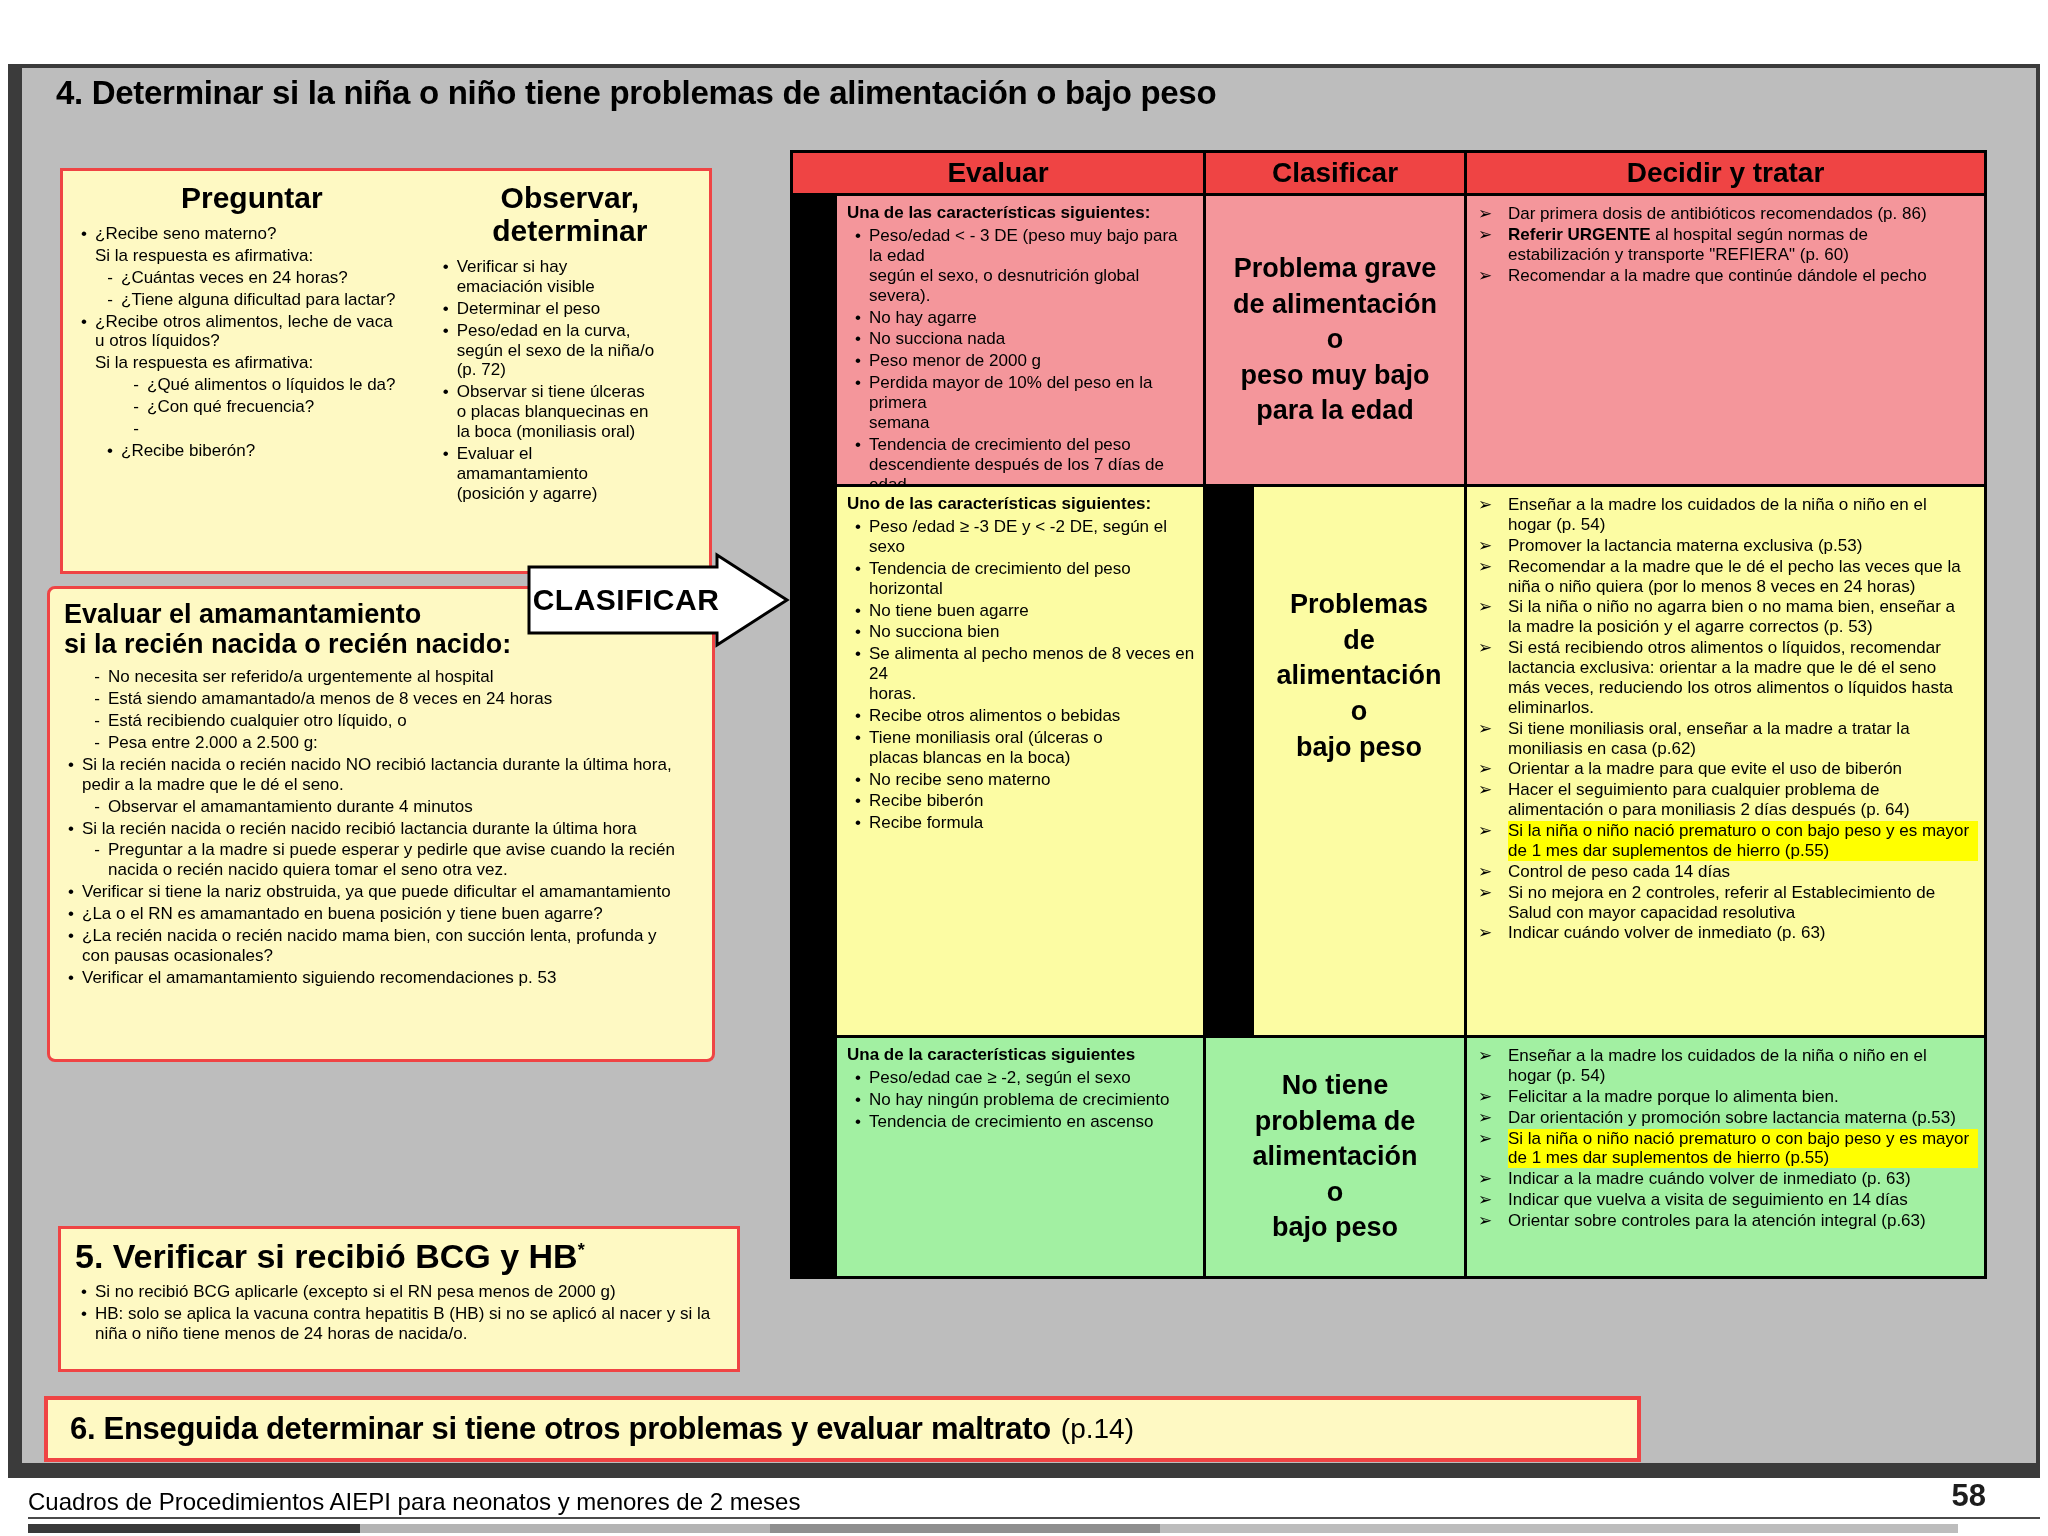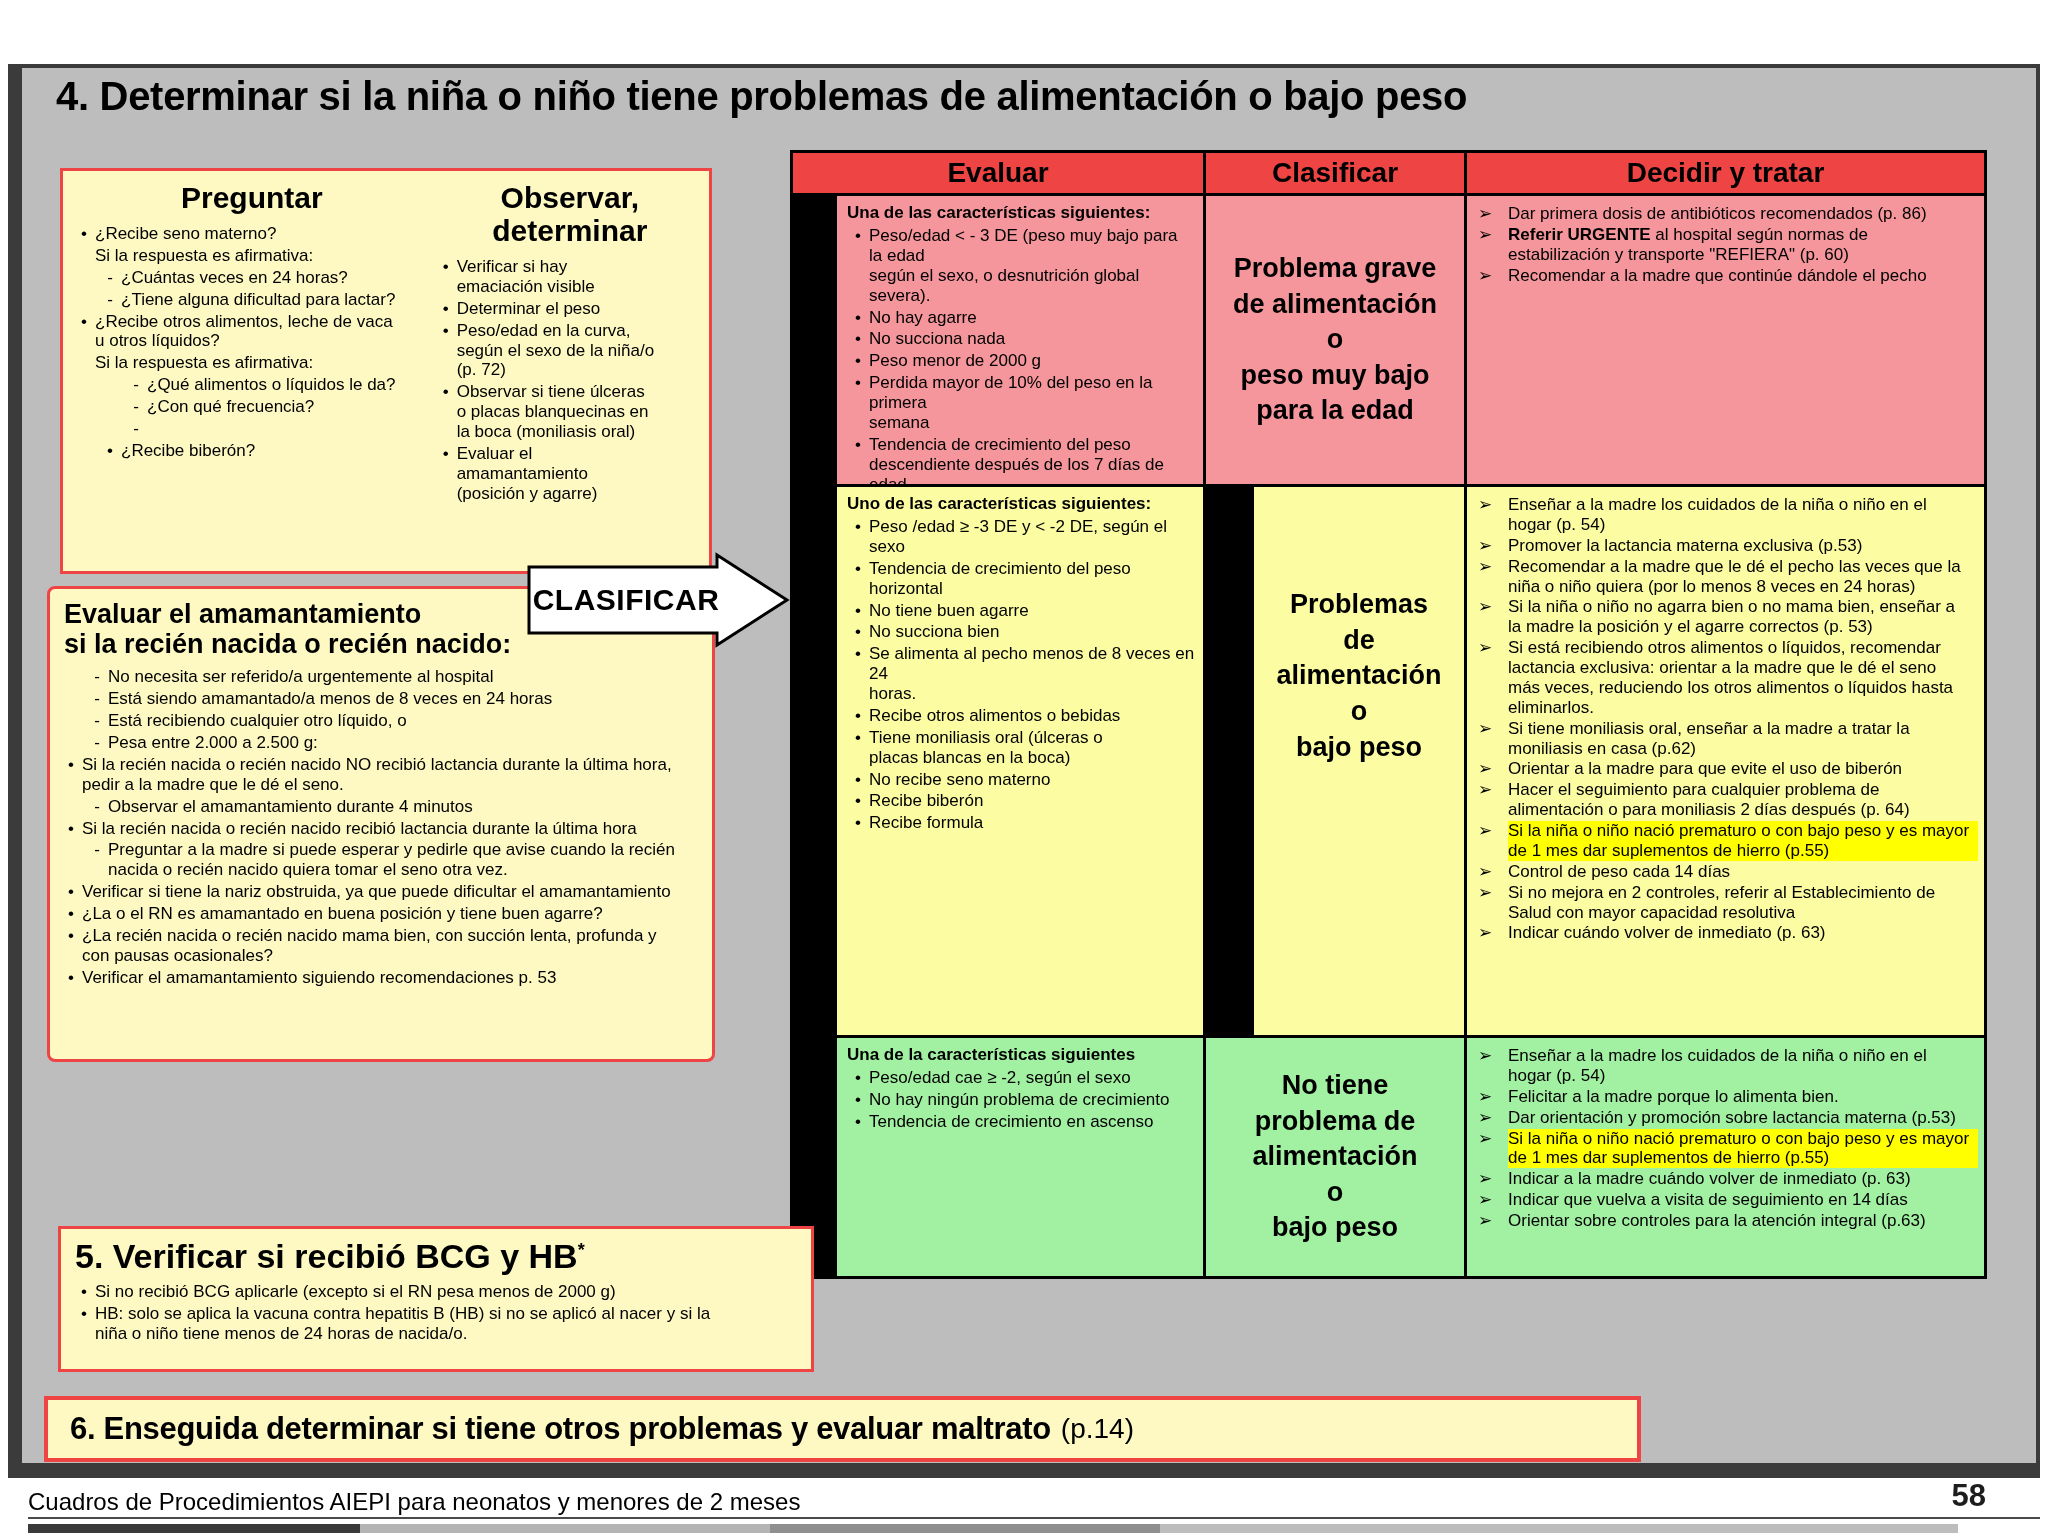--- a/index.html
+++ b/index.html
@@ -13,21 +13,21 @@
 
   
   .panel{
     position:absolute;left:8px;top:64px;width:2032px;height:1414px;
     box-sizing:border-box;border:4px solid #3b3b3b;
     border-left-width:14px;border-bottom-width:15px;
     background:#bdbdbd;
   }
   .title{
     position:absolute;left:56px;top:74px;width:1500px;
-    font-size:40px;font-weight:bold;letter-spacing:-0.3px;
+    font-size:33px;font-weight:bold;letter-spacing:-0.3px;
   }
 
   .box{position:absolute;background:#fef9c3;border:3px solid #ef4444;box-sizing:border-box;}
 
   
   .box1{left:60px;top:168px;width:652px;height:406px;display:flex;padding:6px 4px;}
   .box1 .col{box-sizing:border-box;}
   .box1 .col.ask{width:57%;padding-left:6px;}
   .box1 .col.obs{width:43%;padding-left:4px;}
   .colhead{font-size:30px;font-weight:bold;text-align:center;line-height:1.1;margin:4px 0 10px 0;}
@@ -73,21 +73,21 @@
 
   
   .notebox{
     position:absolute;left:798px;top:1294px;width:1190px;height:84px;
     background:#fff;border:3px solid #000;box-sizing:border-box;
     display:flex;align-items:center;justify-content:center;text-align:center;
     font-size:19px;font-weight:bold;line-height:1.45;padding:0 14px;
   }
 
   
-  .box5{left:58px;top:1226px;width:756px;height:146px;padding:6px 12px;}
+  .box5{left:58px;top:1226px;width:682px;height:146px;padding:6px 12px;}
   .b5title{font-size:34px;font-weight:bold;margin:2px 0 6px 2px;}
   .b5title sup{font-size:18px;}
 
   
   .box6{left:44px;top:1396px;width:1597px;height:66px;border-width:4px;
     display:flex;align-items:center;padding-left:22px;}
   .b6bold{font-size:31px;font-weight:bold;letter-spacing:-0.3px;}
   .b6ref{font-size:28px;margin-left:10px;}
 
   

